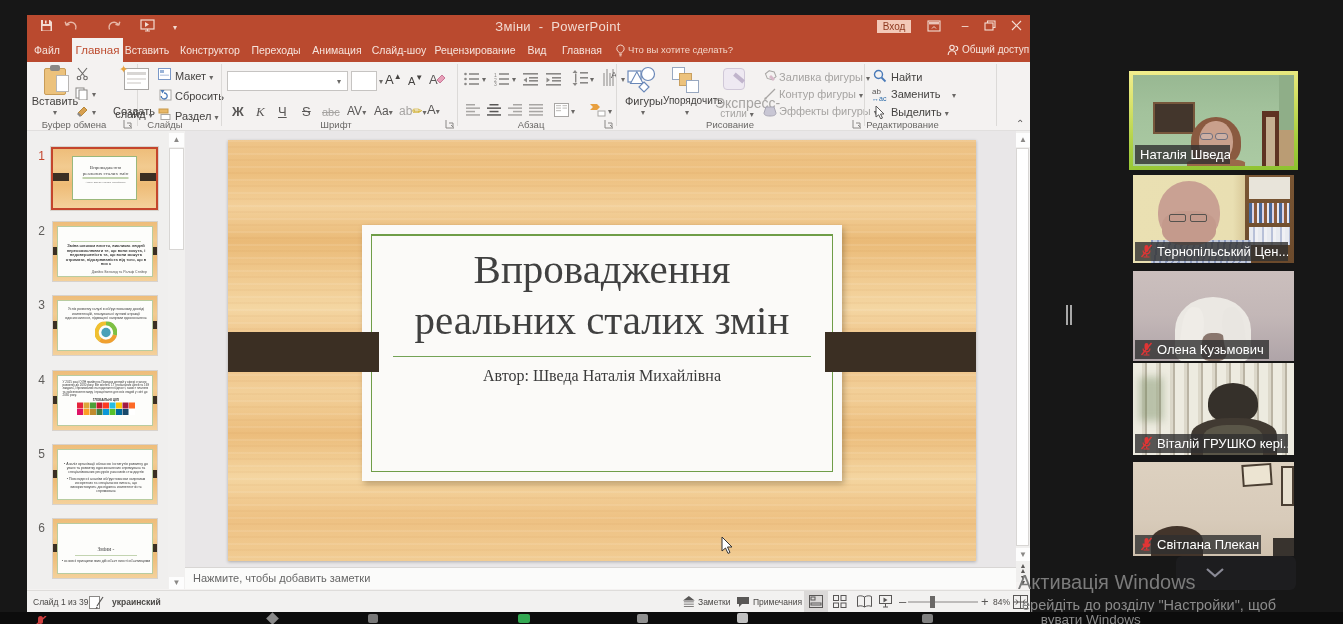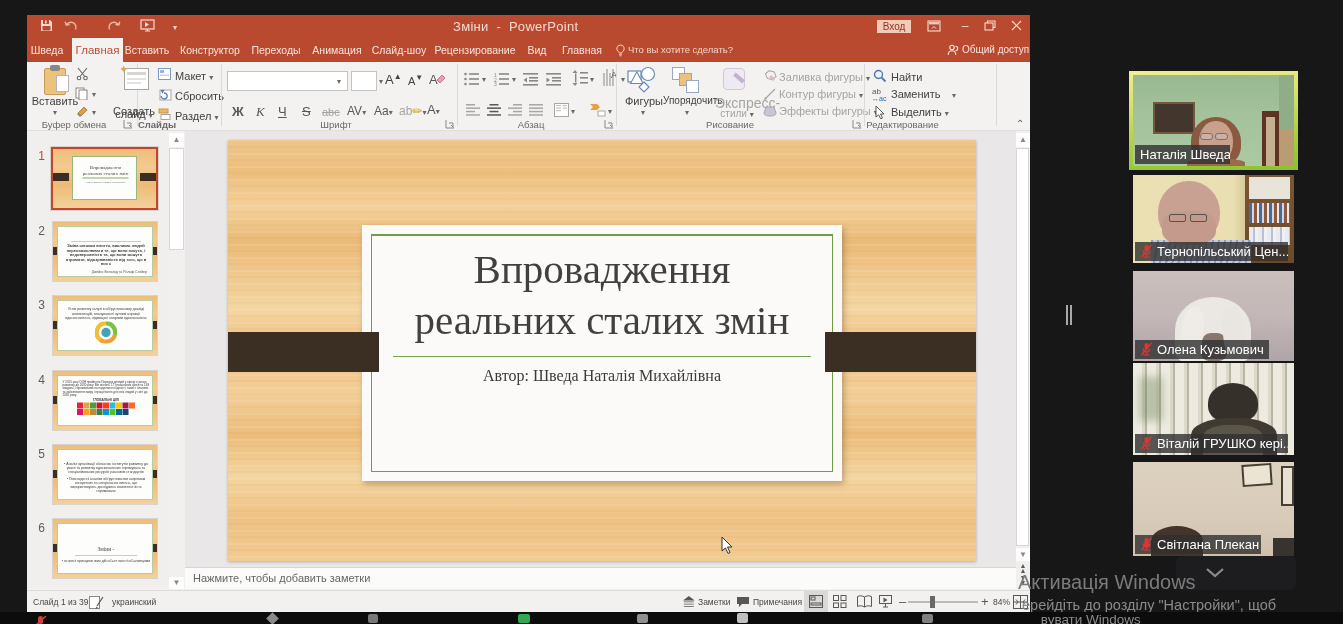--- a/index.html
+++ b/index.html
@@ -2,21 +2,21 @@
 <html><head>
 <meta charset="utf-8">
 <style>
   * { margin:0; padding:0; box-sizing:border-box; }
   html,body { width:1343px; height:624px; overflow:hidden; background:#171717; font-family:"Liberation Sans", sans-serif; }
   .abs { position:absolute; }
   #ppwin { position:absolute; left:27px; top:15px; width:1003px; height:597px; background:#F4F2F1; overflow:hidden; }
   #titlebar { position:absolute; left:0; top:0; width:1003px; height:23px; background:#BA4A2F; }
   #menurow { position:absolute; left:0; top:23px; width:1003px; height:24px; background:#BA4A2F; }
   .qat { position:absolute; top:4px; color:#F3DCD2; font-size:12px; line-height:14px; }
-  #pptitle { position:absolute; top:4px; left:426px; width:210px; color:#F2DAD1; font-size:13px; text-align:left; letter-spacing:.3px; }
+  #pptitle { position:absolute; top:4px; left:426px; width:210px; color:#F2DAD1; font-size:13px; text-align:center; letter-spacing:.3px; }
   #vhod { position:absolute; left:850px; top:5px; width:34px; height:13px; background:#F3C9B8; color:#8F3A20; font-size:10px; line-height:13px; text-align:center; }
   .wctl { position:absolute; top:4px; color:#F3DCD2; font-size:12px; width:26px; text-align:center; }
   .tab { position:absolute; top:0; height:24px; line-height:24px; color:#F6E4DD; font-size:10.5px; text-align:center; white-space:nowrap; }
   #tabsel { position:absolute; left:45px; top:0; width:51px; height:24px; background:#F4F2F1; color:#BD4B2E; font-size:11.5px; line-height:24px; text-align:center; }
   #ribbon { position:absolute; left:0; top:47px; width:1003px; height:69px; background:#F4F2F1; border-bottom:1px solid #E1DFDE; overflow:hidden; }
   .rsep { position:absolute; top:2px; height:62px; width:1px; background:#DCDAD8; }
   .rlabel { position:absolute; top:57px; font-size:9.5px; color:#6A6866; text-align:center; white-space:nowrap; }
   .rtxt { position:absolute; font-size:11px; color:#444240; white-space:nowrap; }
   .gray { color:#A6A4A2 !important; }
   .launcher { position:absolute; width:10px; height:10px; }
@@ -76,21 +76,21 @@
     <div class="wctl" style="left:925px;">–</div>
     <svg class="abs" style="left:957px;top:5px;" width="12" height="11" viewBox="0 0 12 11">
         <rect x="1" y="3" width="8" height="7" fill="none" stroke="#F3DCD2" stroke-width="1.1"></rect>
         <path fill="none" stroke="#F3DCD2" stroke-width="1.1" d="M3.5 3V1h7.5v6.5H9"></path>
       </svg>
     <svg class="abs" style="left:984px;top:5px;" width="11" height="11" viewBox="0 0 11 11">
         <path stroke="#F3DCD2" stroke-width="1.2" d="M1 1l9 9M10 1l-9 9"></path>
       </svg>
   </div>
   <div id="menurow">
-    <div class="tab" style="left:0px;width:40px;">Шведа</div>
+    <div class="tab" style="left:0px;width:40px;">Файл</div>
     <div id="tabsel">Главная</div>
     <div class="tab" style="left:93px;width:54px;">Вставить</div>
     <div class="tab" style="left:143px;width:80px;">Конструктор</div>
     <div class="tab" style="left:214px;width:70px;">Переходы</div>
     <div class="tab" style="left:275px;width:70px;">Анимация</div>
     <div class="tab" style="left:335px;width:74px;">Слайд-шоу</div>
     <div class="tab" style="left:398px;width:100px;">Рецензирование</div>
     <div class="tab" style="left:490px;width:40px;">Вид</div>
     <div class="tab" style="left:525px;width:60px;">Главная</div>
     <svg class="abs" style="left:588px;top:6px;" width="11" height="13" viewBox="0 0 11 13">
@@ -152,21 +152,21 @@
         <rect x="2" y="2" width="11" height="10" fill="#fff" stroke="#a8a6a4"></rect>
         <path fill="none" stroke="#4a7ab8" stroke-width="1.3" d="M6 5 A3 3 0 1 1 3.2 8"></path>
         <path fill="#4a7ab8" d="M6.5 2l-2 3.5L2.5 2z"></path>
       </svg>
     <div class="rtxt" style="left:148px;top:28px;">Сбросить</div>
     <svg class="abs" style="left:131px;top:46px;" width="14" height="13" viewBox="0 0 14 13">
         <rect x="1" y="1" width="9" height="4" fill="#e8b868" stroke="#c89848"></rect>
         <rect x="3" y="6.5" width="9" height="5" fill="#fff" stroke="#a8a6a4"></rect>
       </svg>
     <div class="rtxt" style="left:148px;top:48px;">Раздел <span class="dd">▾</span></div>
-    <div class="rlabel" style="left:102px;width:56px;font-weight:bold;">Слайды</div>
+    <div class="rlabel" style="left:110px;width:56px;">Слайды</div>
     <div class="rsep" style="left:194px;"></div>
     
     <div class="abs" style="left:200px;top:9px;width:121px;height:20px;background:#fff;border:1px solid #c6c4c2;"></div>
     <div class="abs dd" style="left:310px;top:15px;">▾</div>
     <div class="abs" style="left:324px;top:9px;width:26px;height:20px;background:#fff;border:1px solid #c6c4c2;"></div>
     <div class="abs dd" style="left:352px;top:15px;">▾</div>
     <div class="rtxt" style="left:358px;top:10px;font-size:13px;">А<span style="font-size:8px;vertical-align:5px;">▲</span></div>
     <div class="rtxt" style="left:381px;top:11px;font-size:11px;">А<span style="font-size:8px;vertical-align:5px;">▼</span></div>
     <svg class="abs" style="left:402px;top:9px;" width="17" height="16" viewBox="0 0 17 16">
         <text x="0" y="13" font-size="13" fill="#595756" font-family="Liberation Sans">A</text>
@@ -486,21 +486,21 @@
   <div id="notesbar">
       <div style="margin:4px 0 12px 8px;color:#666;font-size:11px;">Нажмите, чтобы добавить заметки</div>
     </div>
   <div id="statusbar">
     <div class="sbi" style="left:6px;">Слайд 1 из 39</div>
     <svg class="abs" style="left:62px;top:5px;" width="16" height="13" viewBox="0 0 16 13">
         <rect x="0.5" y="0.5" width="10" height="12" fill="#fff" stroke="#8a8886"></rect>
         <path stroke="#595756" stroke-width="1.2" d="M14 1L8 10" fill="none"></path>
         <path fill="#595756" d="M7.5 10.5l-1 2.5 2.5-1z"></path>
       </svg>
-    <div class="sbi" style="left:85px;">украинский</div>
+    <div class="sbi" style="left:85px;font-weight:bold;">украинский</div>
     <svg class="abs" style="left:656px;top:5px;" width="13" height="12" viewBox="0 0 13 12">
         <path fill="#595756" d="M6.5 0L13 5H0z M1 6h11v1H1z M1 8.5h11v1H1z M1 11h11v1H1z" transform="scale(0.9)"></path>
       </svg>
     <div class="sbi" style="left:671px;">Заметки</div>
     <svg class="abs" style="left:709px;top:5px;" width="14" height="12" viewBox="0 0 14 12">
         <path fill="#595756" d="M1 1h12v7H6l-3 3V8H1z"></path>
       </svg>
     <div class="sbi" style="left:726px;">Примечания</div>
     <div class="abs" style="left:777px;top:0;width:24px;height:22px;background:#DBD9D8;"></div>
     <svg class="abs" style="left:782px;top:4px;" width="14" height="13" viewBox="0 0 14 13">

